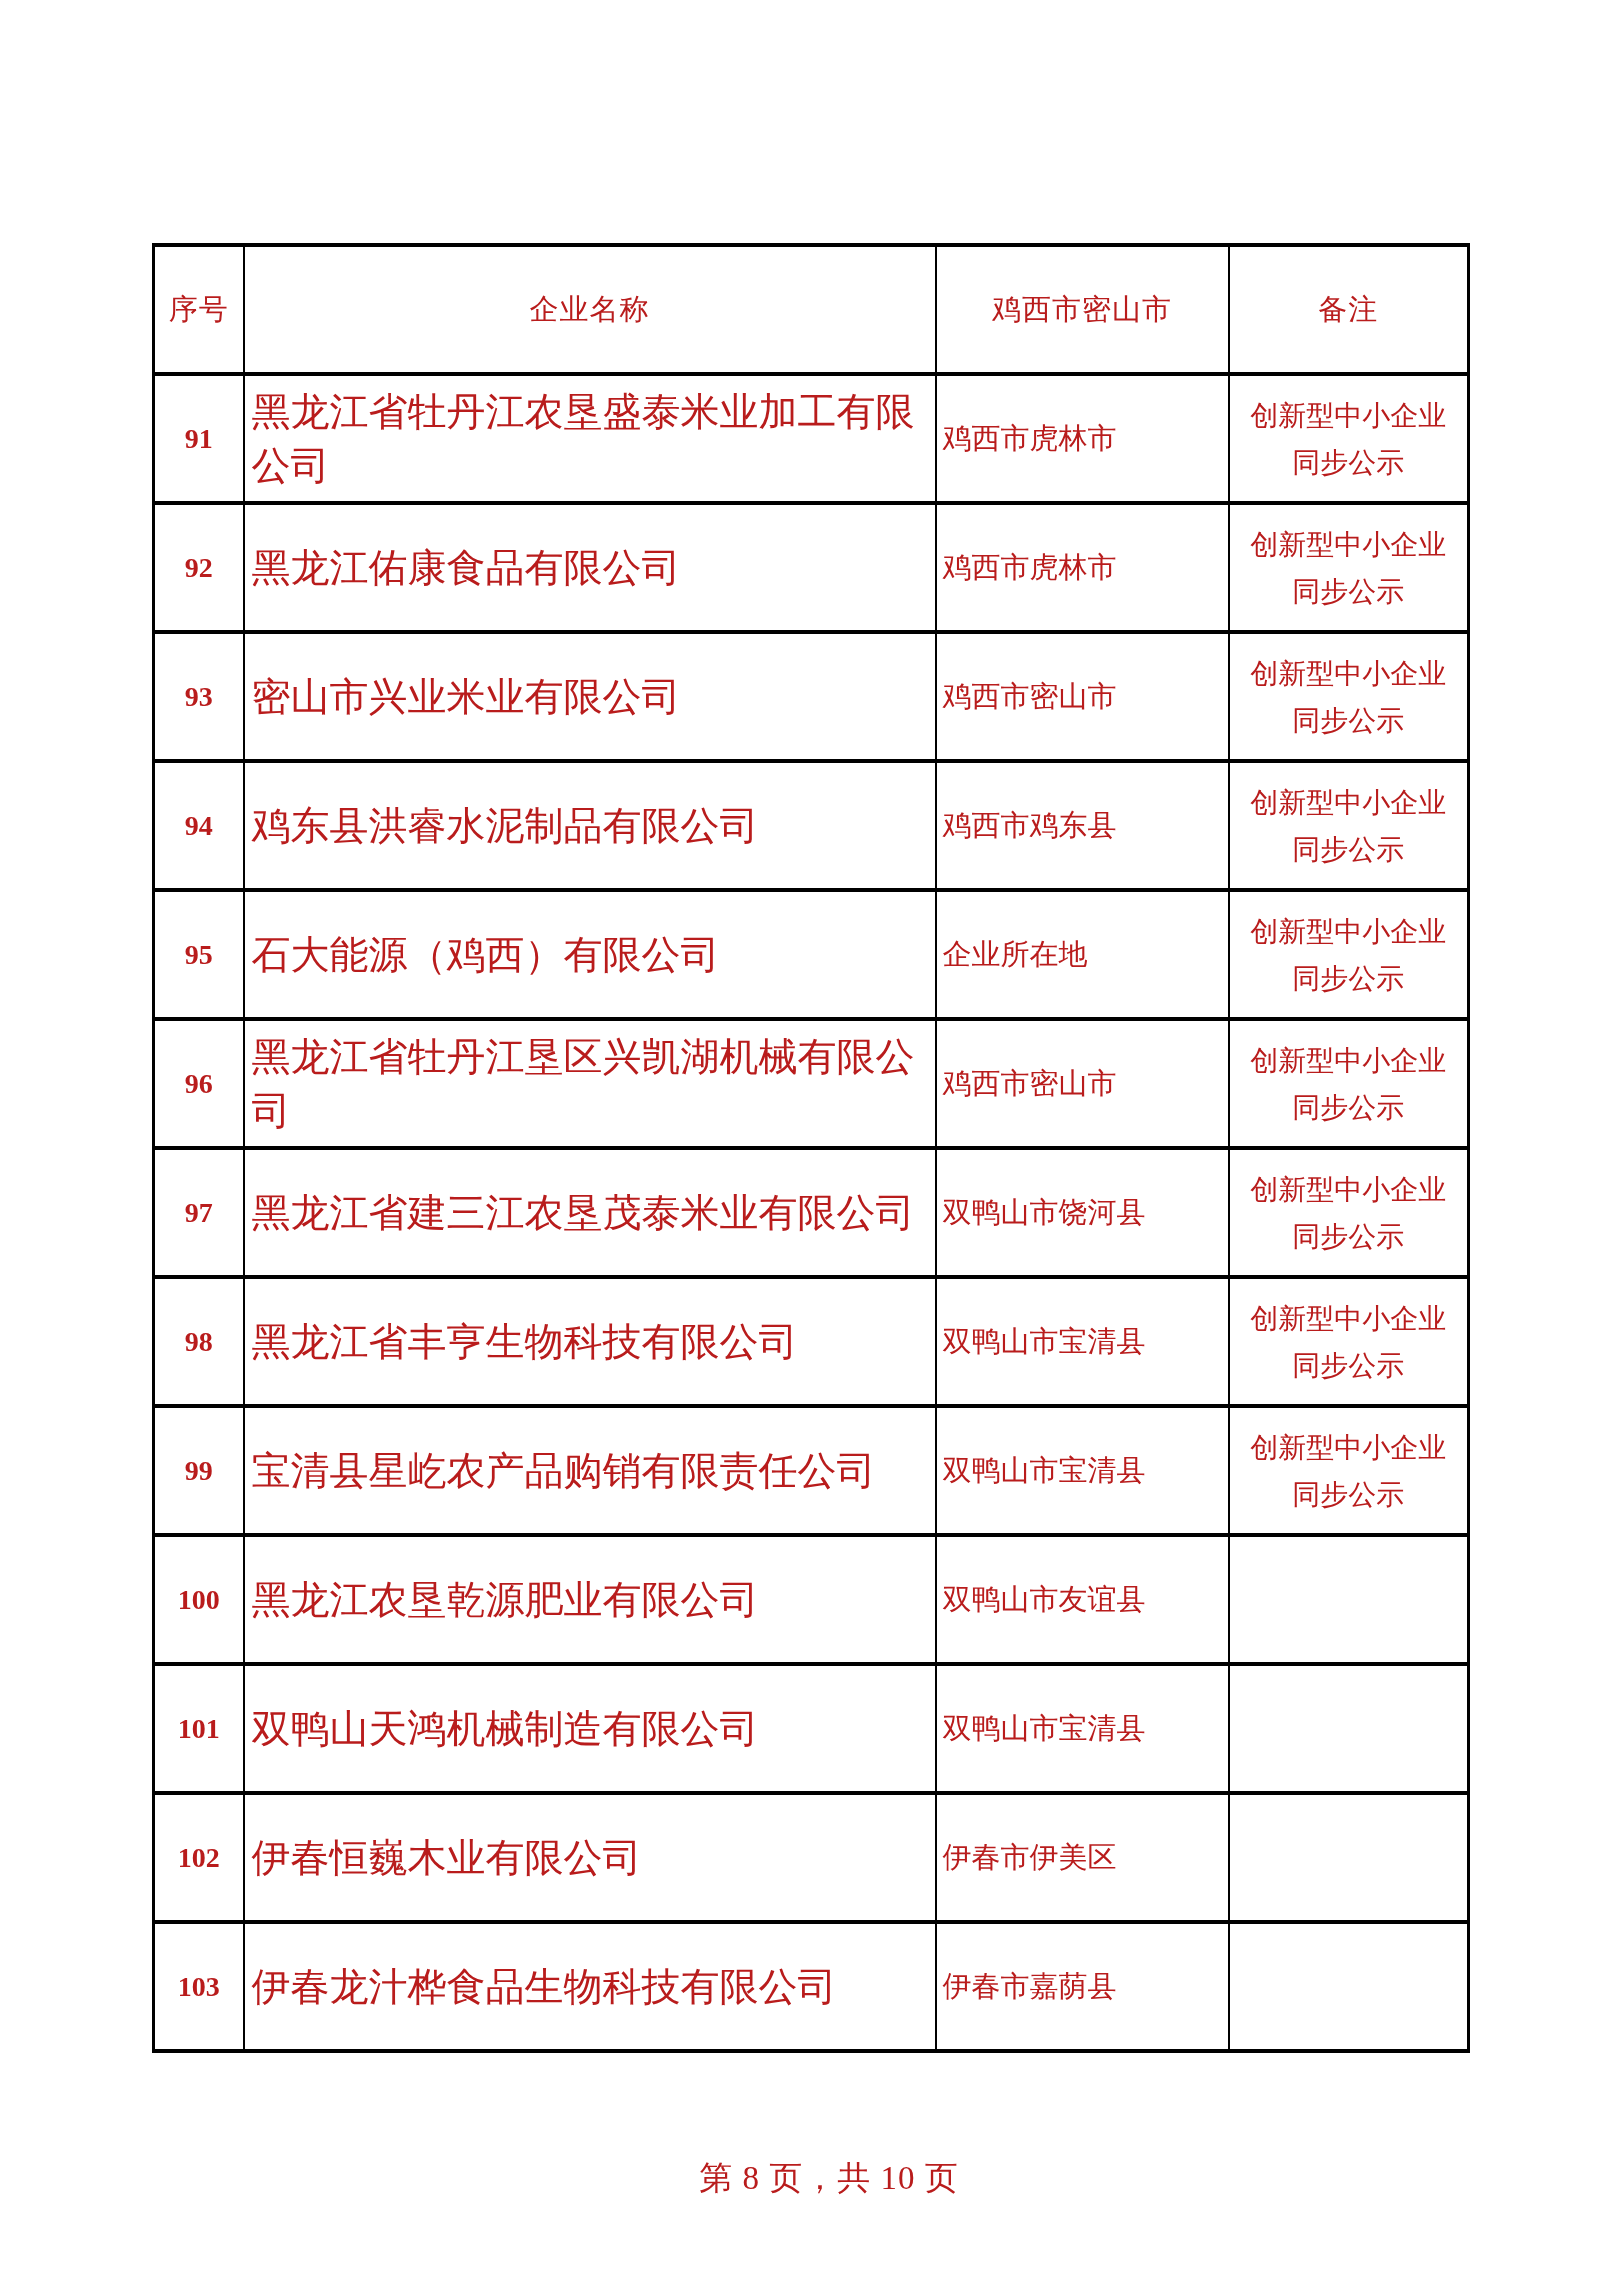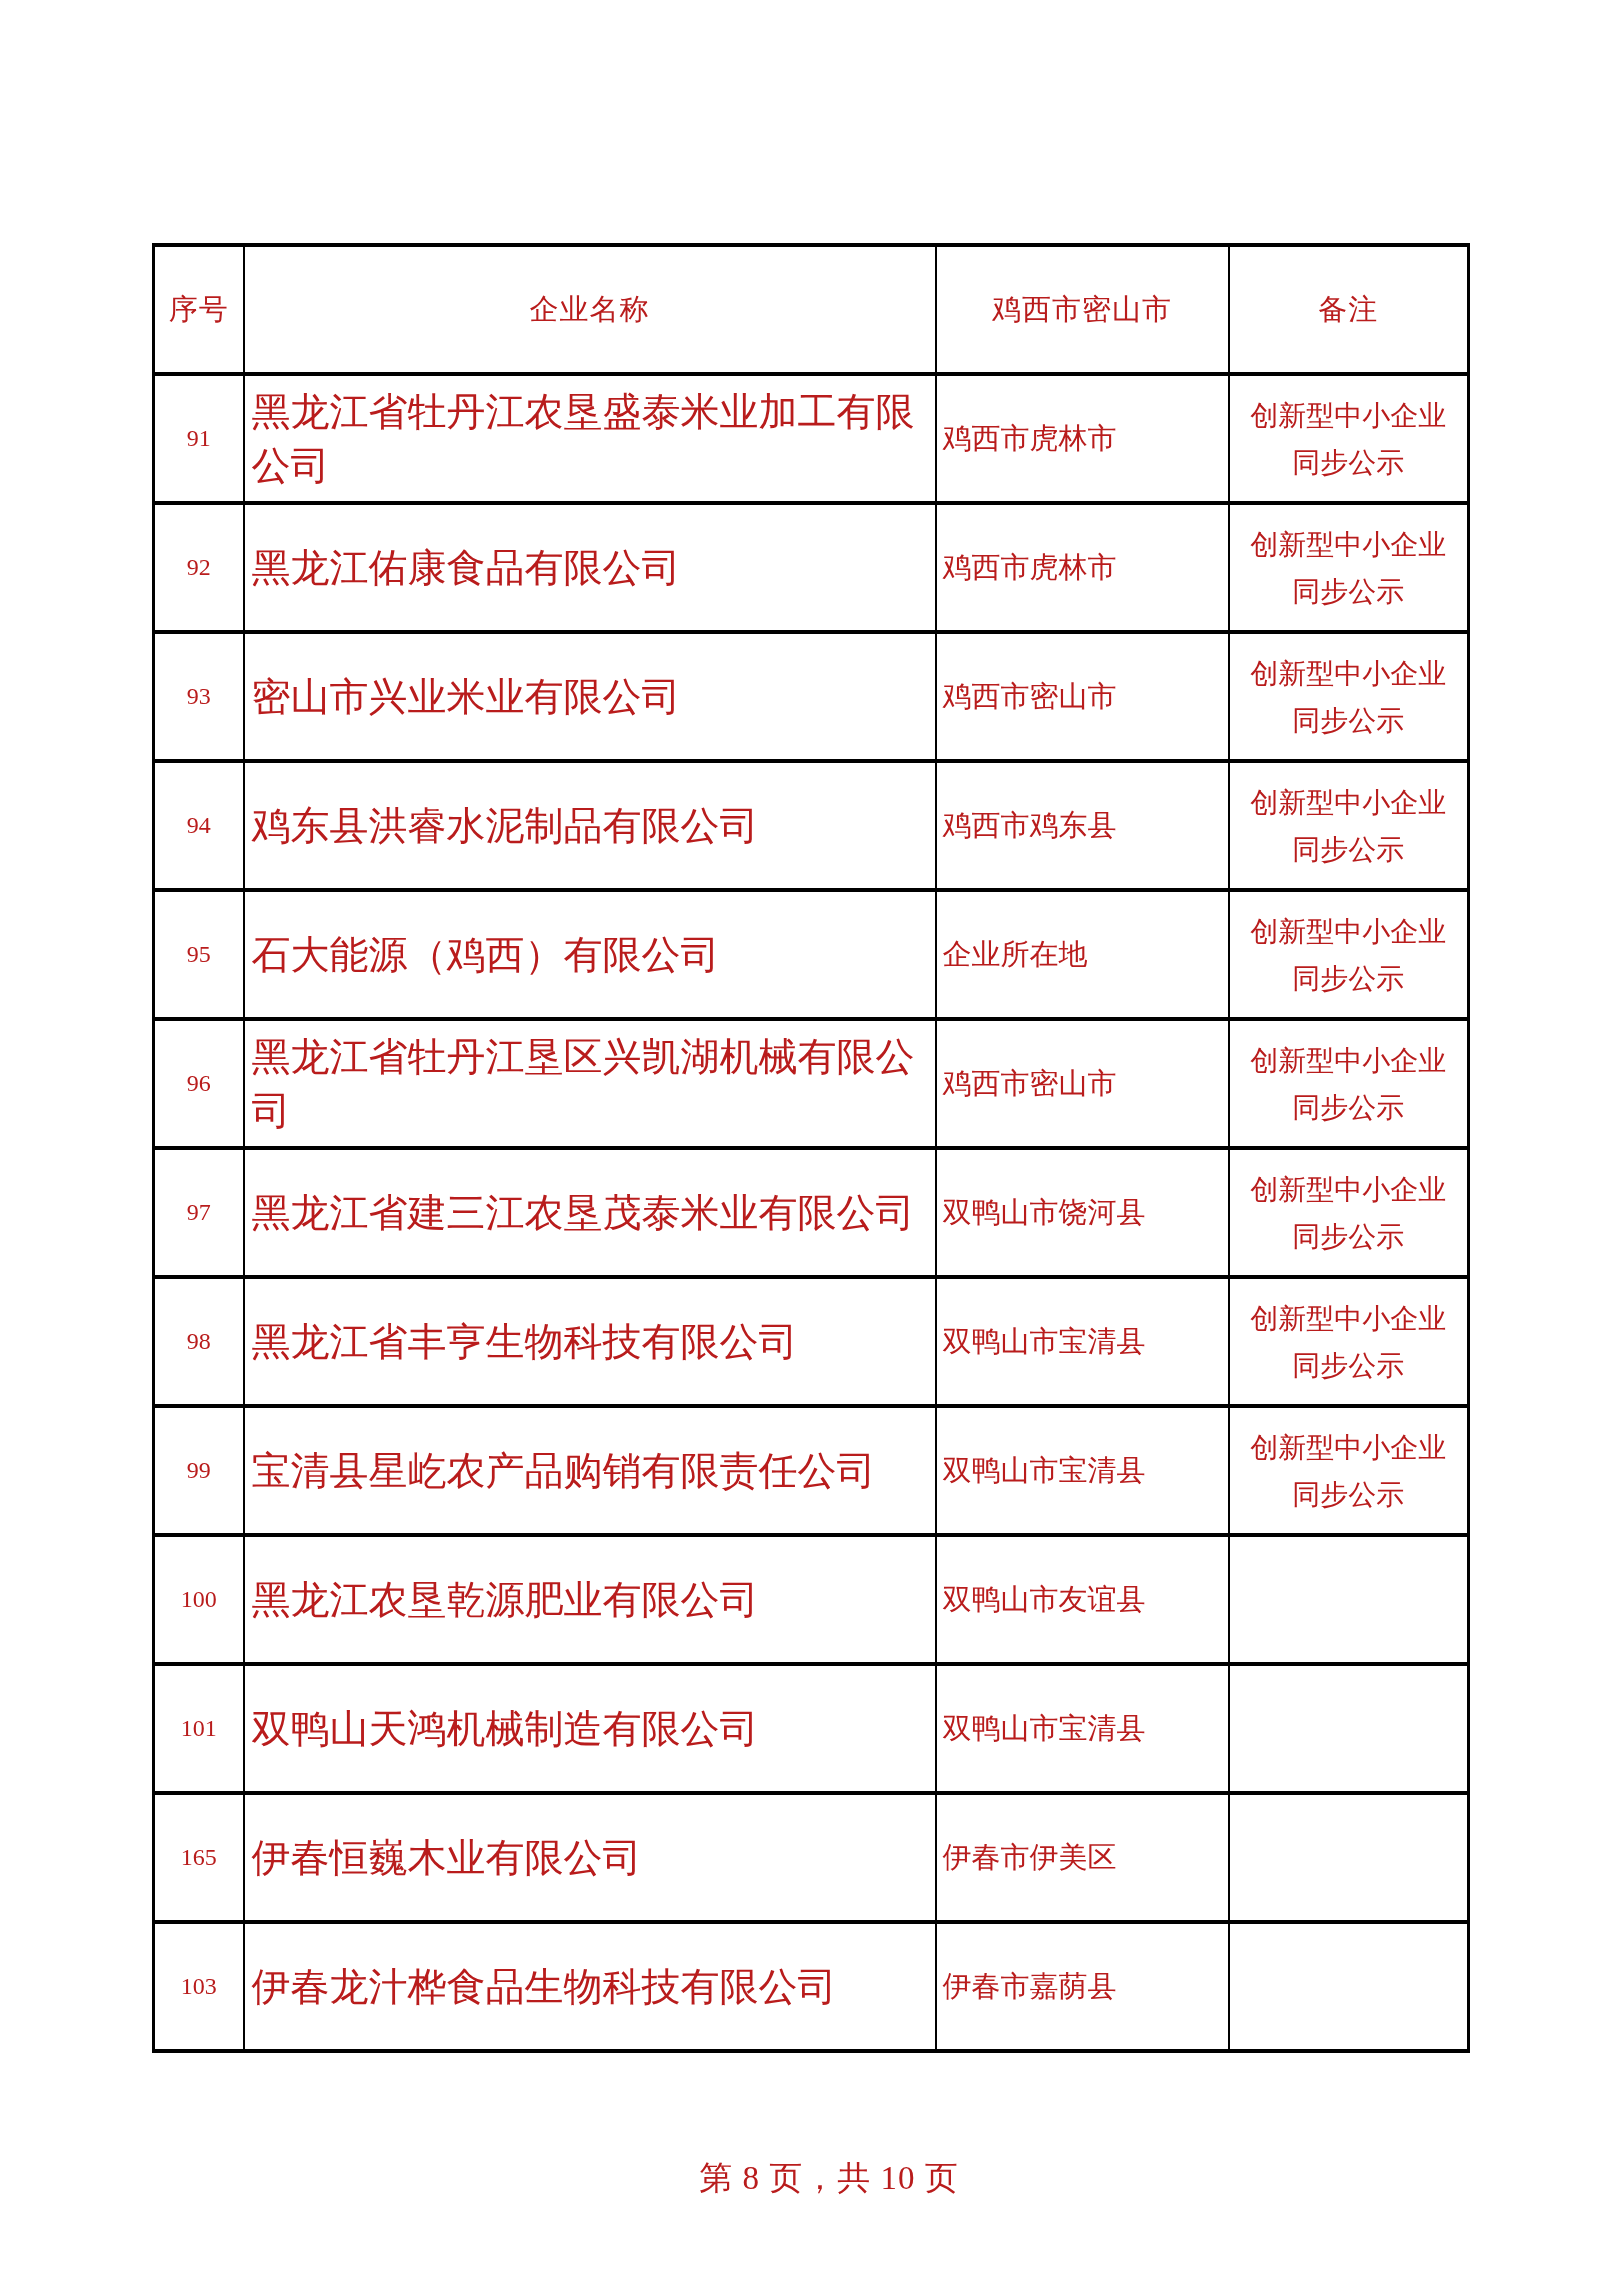--- a/index.html
+++ b/index.html
@@ -44,21 +44,22 @@
     height: 125px;
     font-weight: normal;
     font-size: 29px;
     text-align: center;
     letter-spacing: 1px;
   }
   tbody tr { height: 129px; }
 
   td.cell-no {
     text-align: center;
-    font-size: 24px;
+    font-size: 28px;
+    font-weight: bold;
   }
   td.cell-name {
     text-align: left;
     font-size: 39px;
     padding-left: 6.9px;
     padding-right: 3.9px;
   }
   td.cell-loc {
     text-align: left;
     font-size: 29px;
@@ -196,21 +197,21 @@
       <tr>
         <td class="cell-no">101</td>
         <td class="cell-name">双鸭山天鸿机械制造有限公司</td>
         <td class="cell-loc">双鸭山市宝清县</td>
         <td class="cell-remark">
           <span></span>
           <span></span>
         </td>
       </tr>
       <tr>
-        <td class="cell-no">165</td>
+        <td class="cell-no">102</td>
         <td class="cell-name">伊春恒巍木业有限公司</td>
         <td class="cell-loc">伊春市伊美区</td>
         <td class="cell-remark">
           <span></span>
           <span></span>
         </td>
       </tr>
       <tr>
         <td class="cell-no">103</td>
         <td class="cell-name">伊春龙汁桦食品生物科技有限公司</td>

